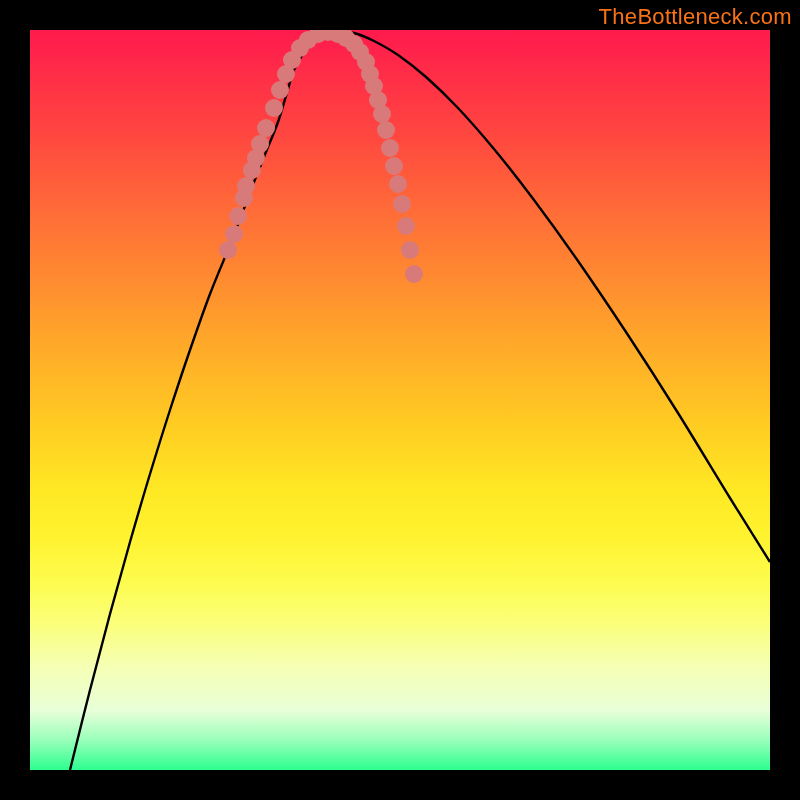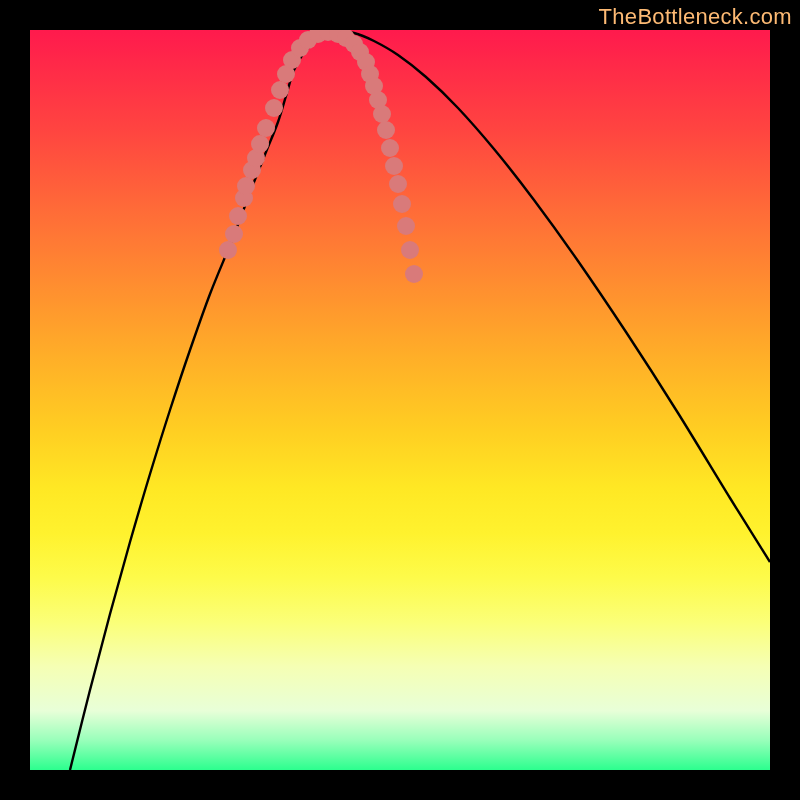--- a/index.html
+++ b/index.html
@@ -43,21 +43,21 @@
       #f5ffb4 86%,
       #e8ffd8 92%,
       #98ffba 96%,
       #2cff8e 100%
     );
   }
   .watermark {
     position: absolute;
     top: 4px;
     right: 8px;
-    color: #fdba74;
+    color: #f97316;
     font-size: 22px;
     font-weight: 500;
     letter-spacing: 0.3px;
     user-select: none;
   }
   svg.curve {
     position: absolute;
     inset: 0;
   }
 </style>

